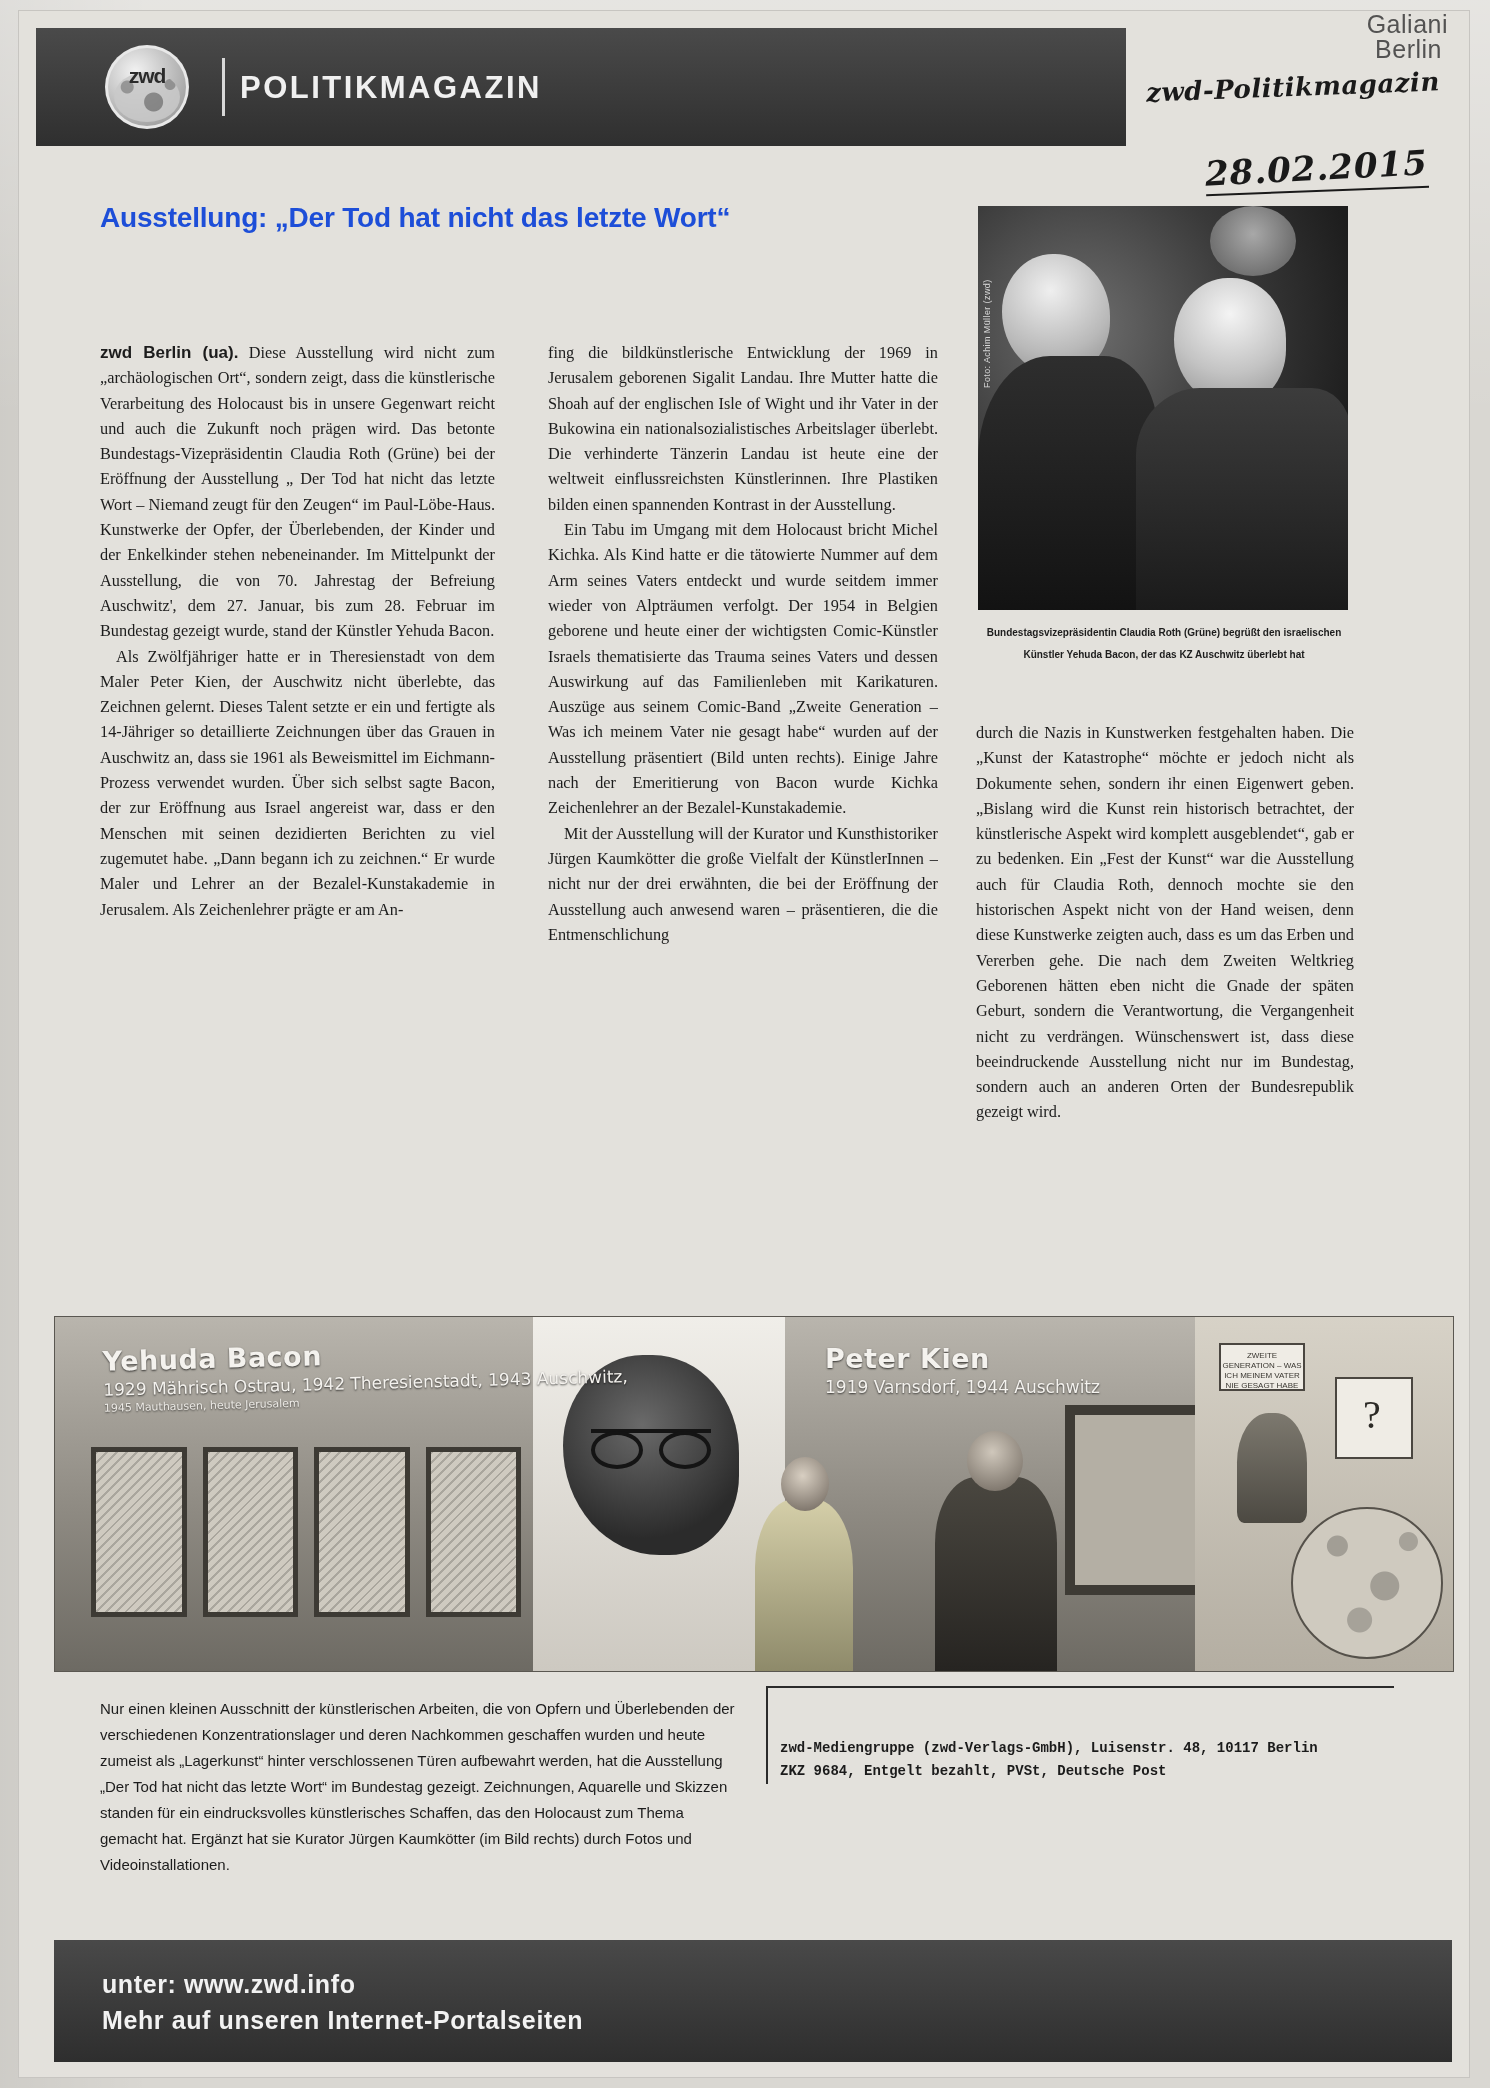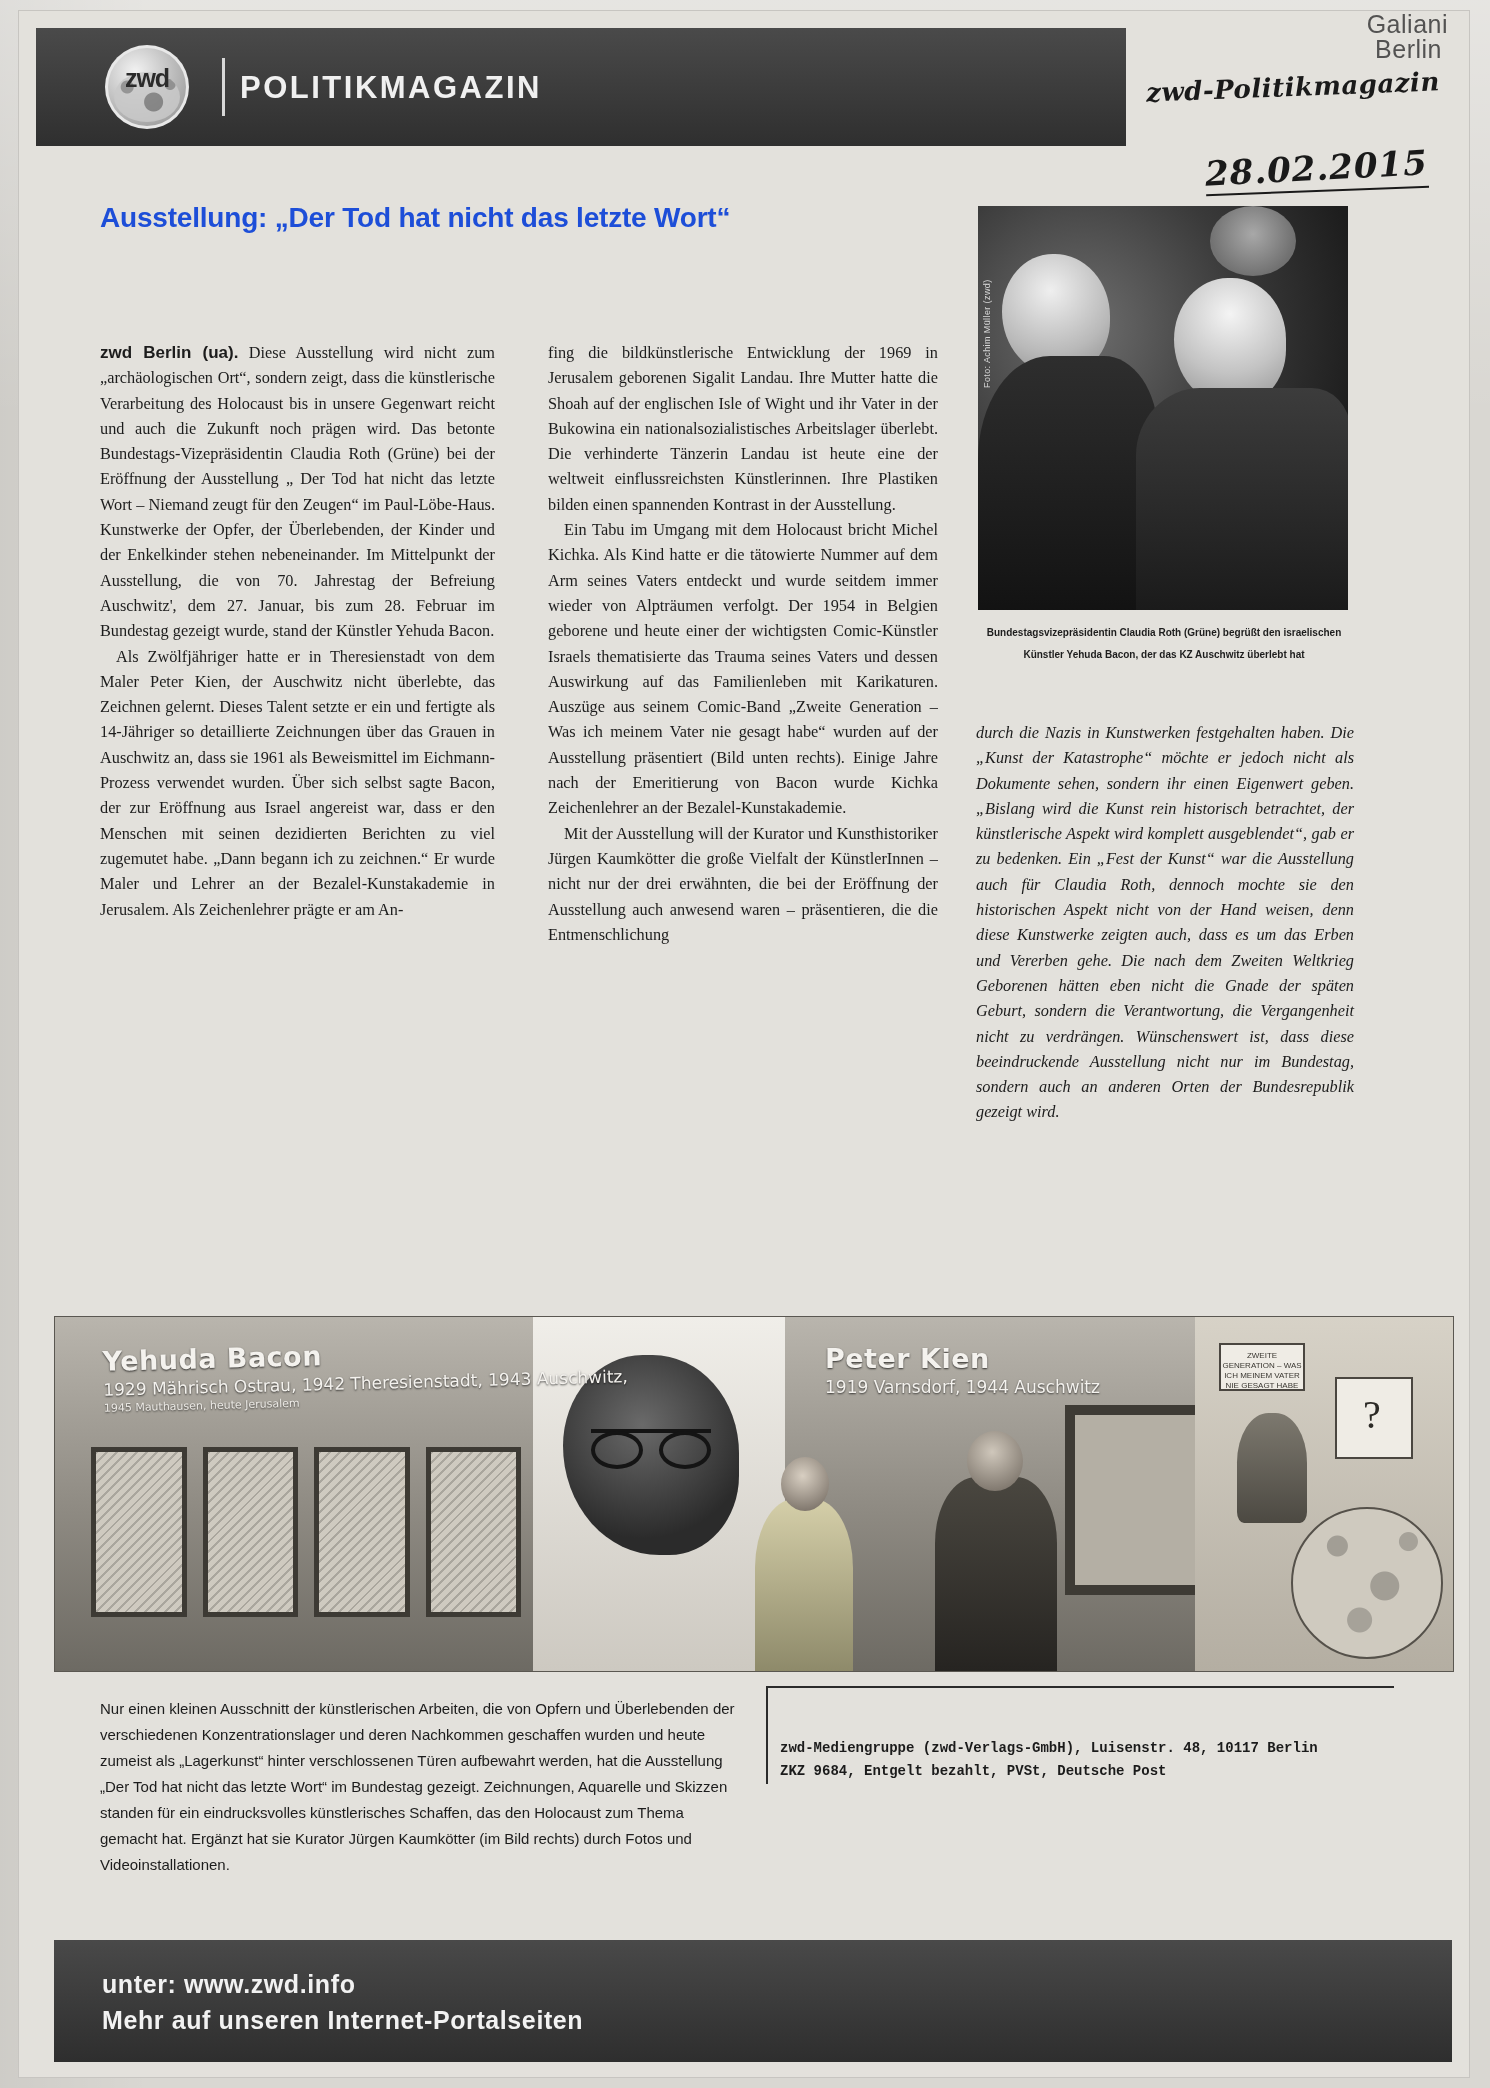--- a/index.html
+++ b/index.html
@@ -106,21 +106,21 @@
       radial-gradient(circle at 85% 25%, #8a8a8a 0 5px, transparent 6px),
       #c9c9c9;
     opacity: .85;
   }
   .logo-circle .zwd {
     position: absolute;
     left: 0; right: 0; top: 16px;
     text-align: center;
     font-family: "Liberation Sans", sans-serif;
     font-weight: bold;
-    font-size: 25px;
+    font-size: 21px;
     color: #2b2b2b;
     letter-spacing: -1px;
   }
   .masthead .divider {
     position: absolute;
     left: 186px; top: 30px;
     width: 3px; height: 58px;
     background: #d8d8d8;
   }
   .masthead .word {
@@ -232,21 +232,21 @@
     line-height: 25.3px;
     text-align: justify;
     color: #1c1c1c;
     hyphens: auto;
   }
   .col p { margin: 0; text-indent: 16px; }
   .col p.first { text-indent: 0; }
   .col p + p { margin-top: 0; }
   .col-1 { left: 82px;  top: 330px; width: 395px; }
   .col-2 { left: 530px; top: 330px; width: 390px; }
-  .col-3 { left: 958px; top: 710px; width: 378px; font-style: italic; }
+  .col-3 { left: 958px; top: 710px; width: 378px; }
   .lead {
     font-family: "Liberation Sans", sans-serif;
     font-weight: bold;
     font-size: 17px;
   }
 
   
   .photo-wide {
     position: absolute;
     left: 36px; top: 1306px;

